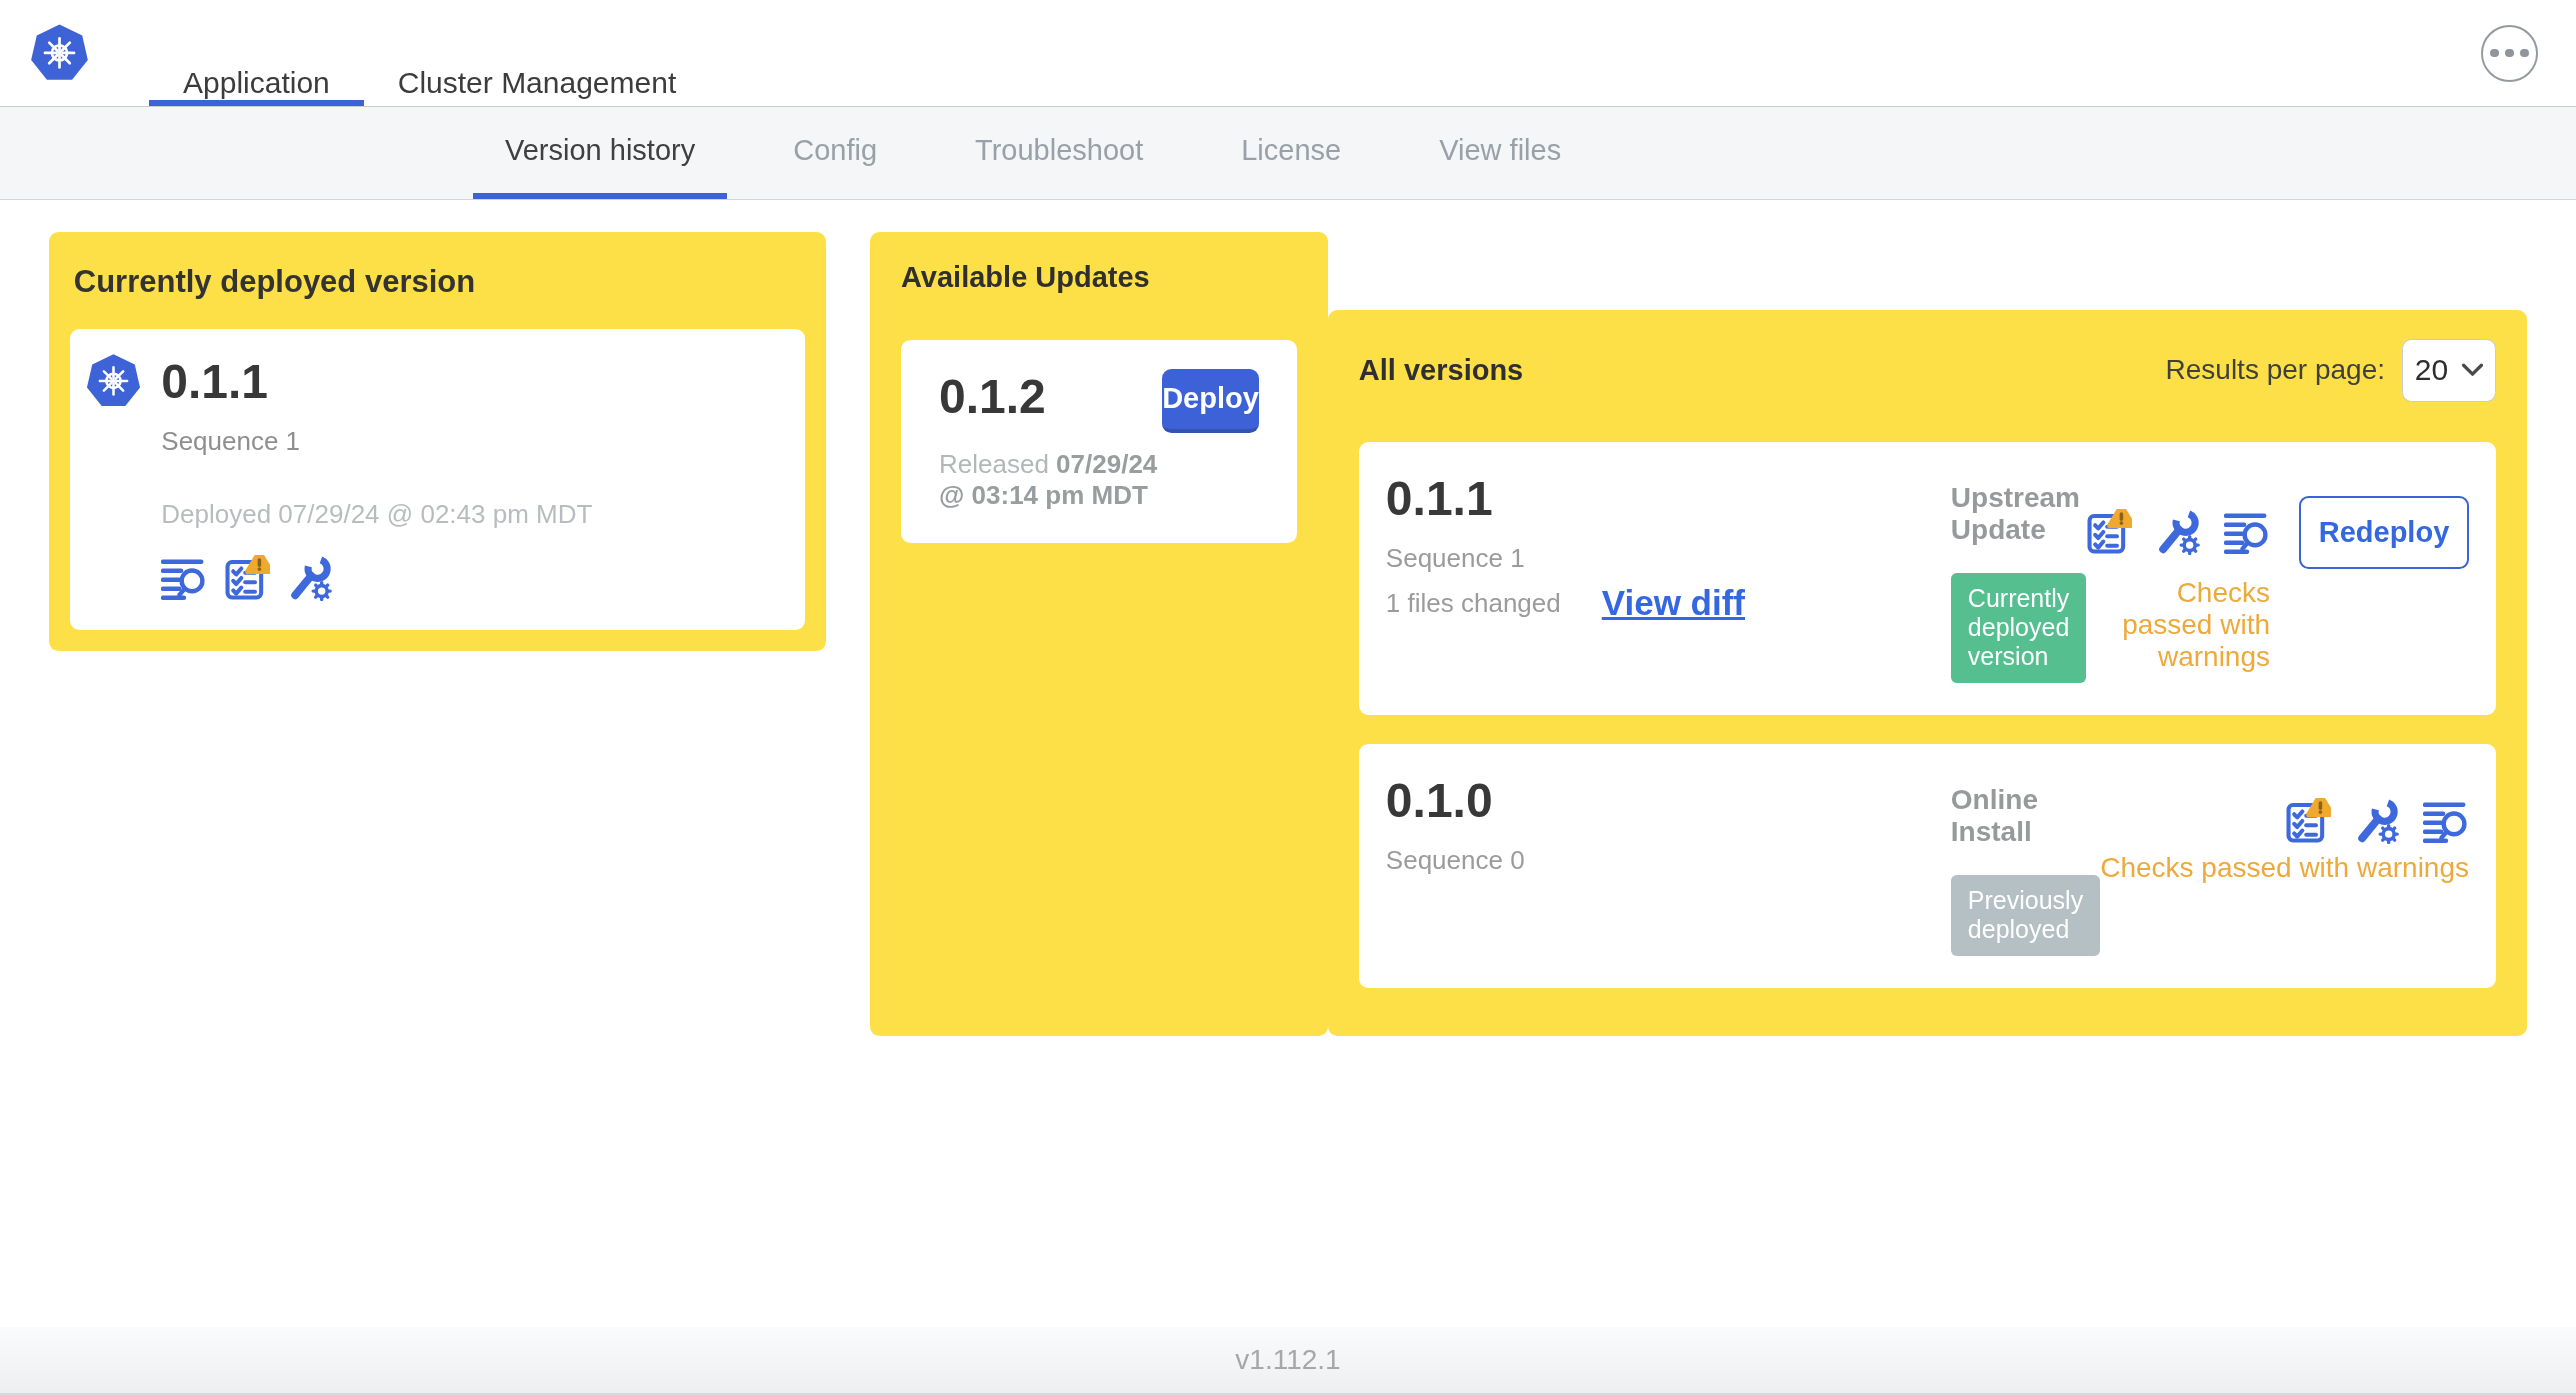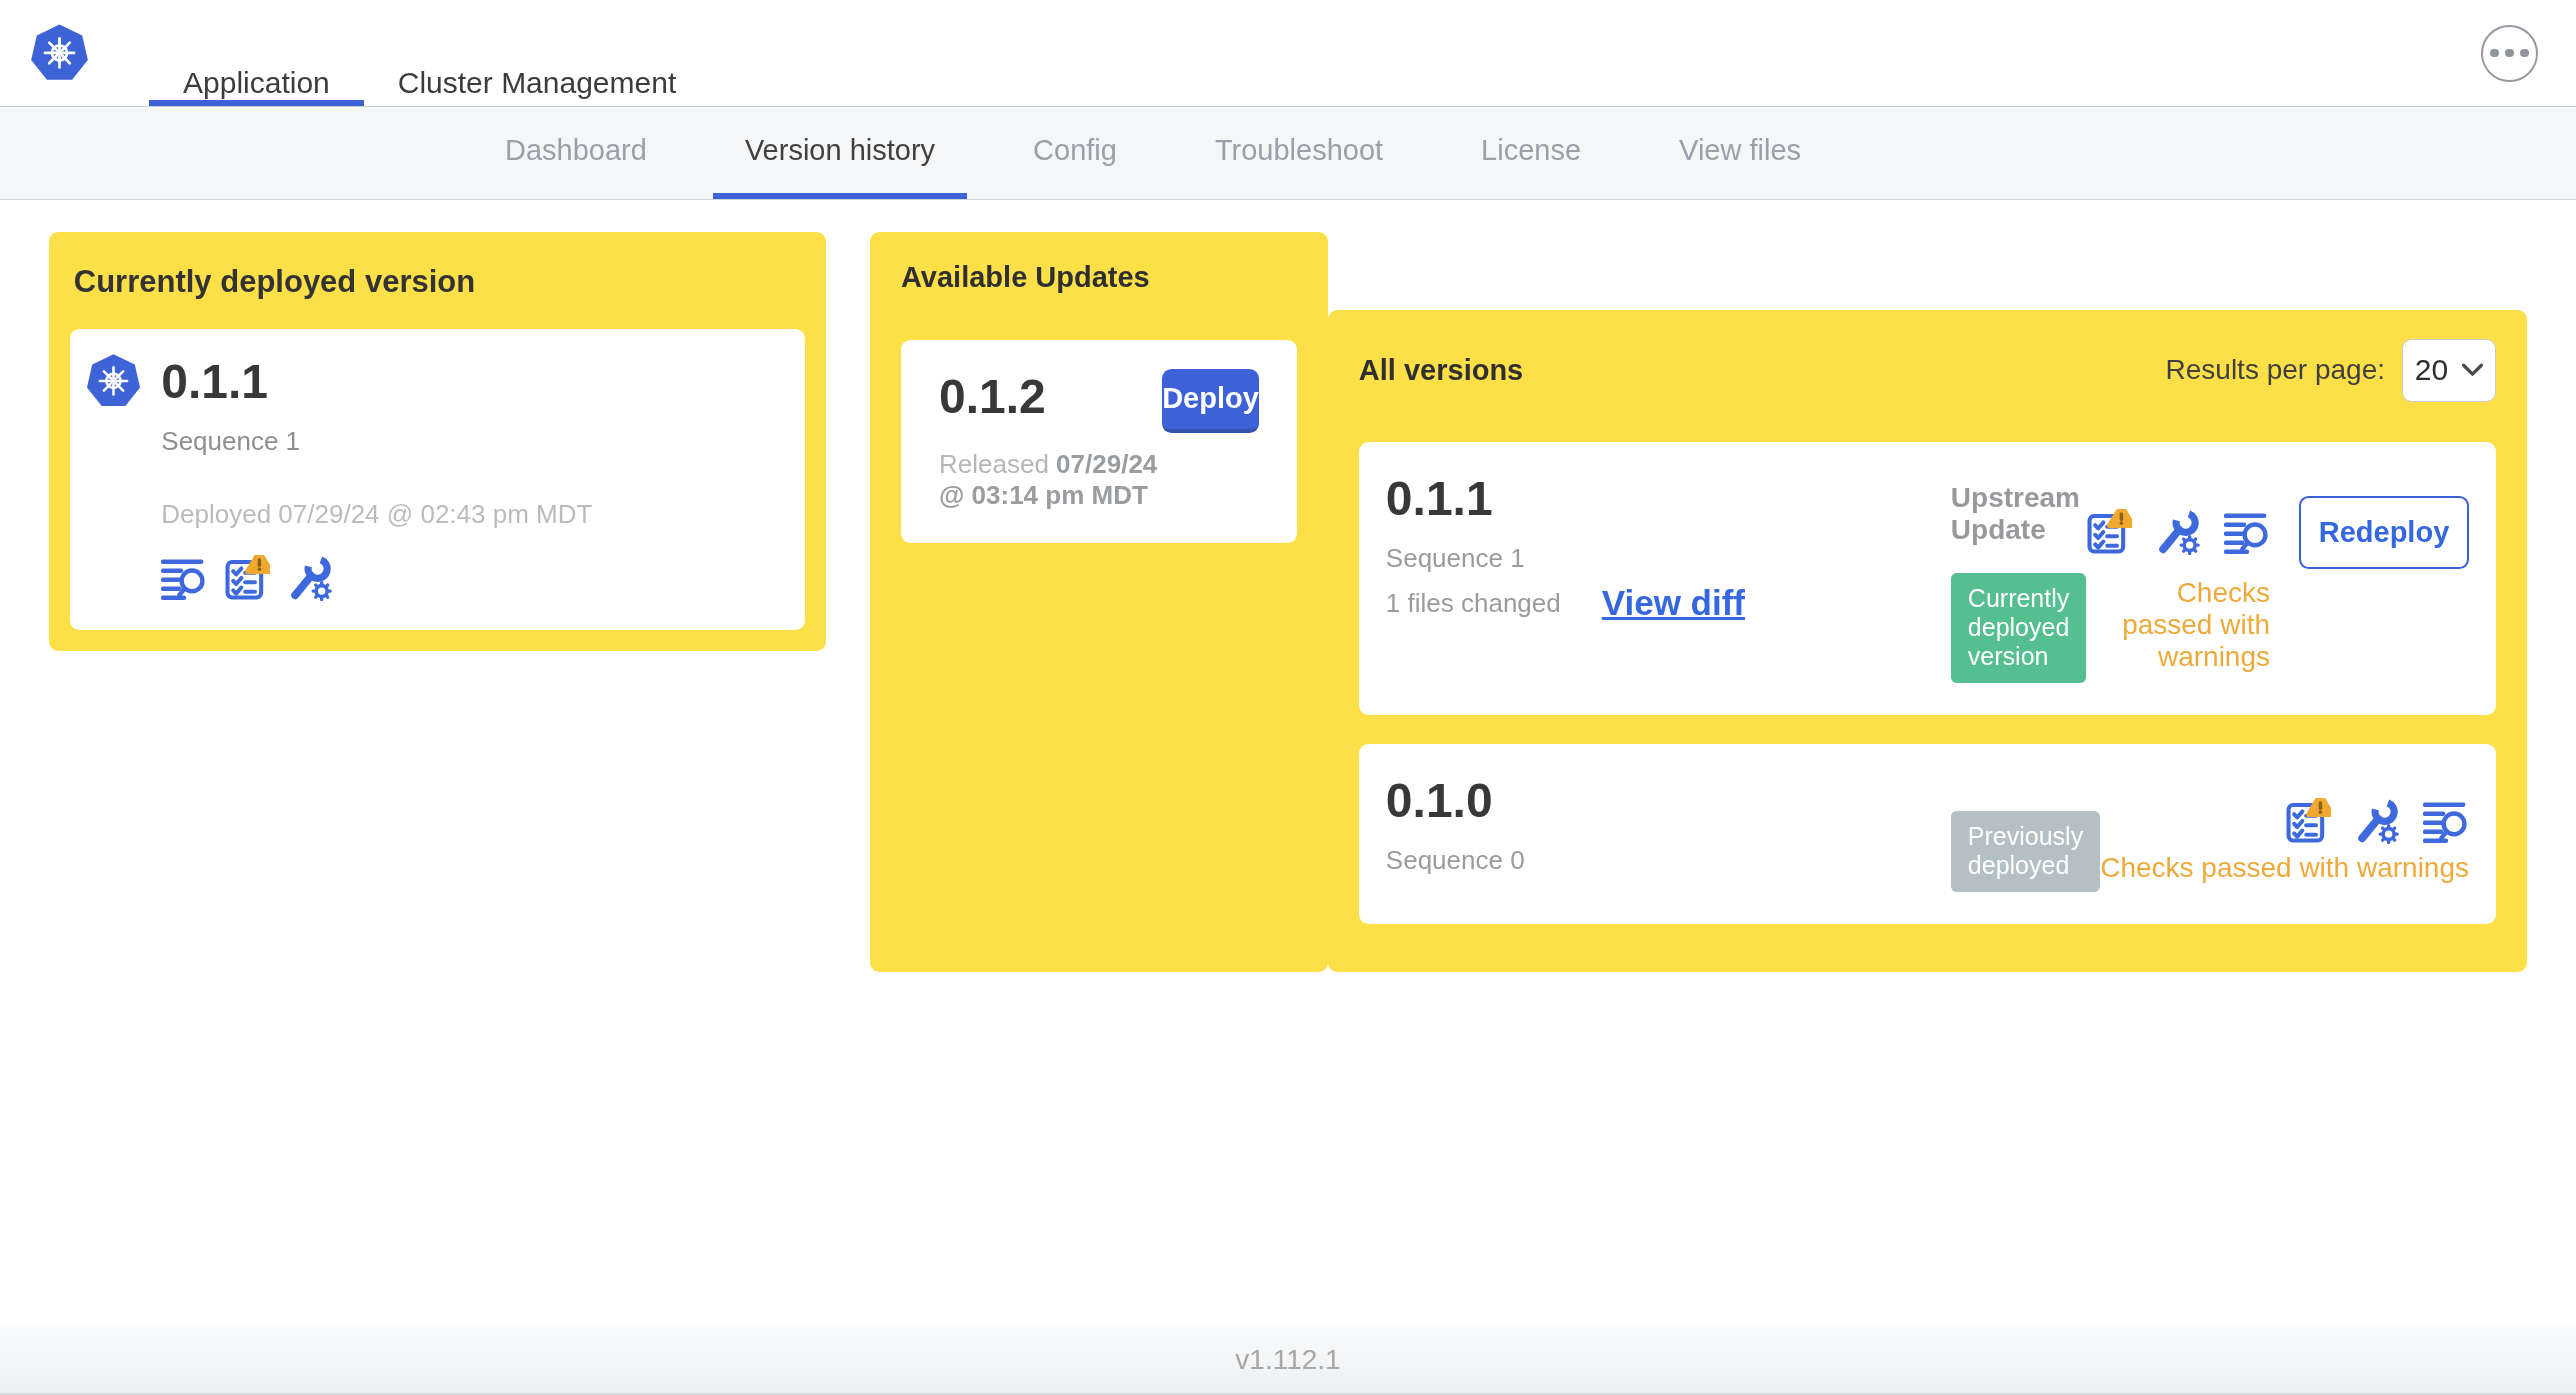--- a/index.html
+++ b/index.html
@@ -173,23 +173,20 @@
       </div>
     </nav>
     <button class="ellipsis-btn">
       <span class="dot"></span>
       <span class="dot"></span>
       <span class="dot"></span>
     </button>
   </header>
 
   <nav class="subnav">
-    <div class="subnav-item">
-        <span>Dashboard</span>
-      </div>
     <div class="subnav-item active">
         <span>Version history</span>
       </div>
     <div class="subnav-item">
         <span>Config</span>
       </div>
     <div class="subnav-item">
         <span>Troubleshoot</span>
       </div>
     <div class="subnav-item">
@@ -287,20 +284,21 @@
             <div class="vr-status under-icons">Checks passed with warnings</div>
           </div>
         </div>
 
         <div class="white-card version-row">
           <div>
             <div class="vr-version">0.1.0</div>
             <div class="vr-seq">Sequence 0</div>
           </div>
           <div class="vr-mid">
+            <div class="vr-source">Online Install</div>
             <div class="badge gray">Previously deployed</div>
           </div>
           <div class="vr-right">
             <div class="vr-actions">
               <svg class="act-icon" viewBox="0 0 48 48" width="46" height="46">
                   <use href="#sym-checklist-warn"></use>
                 </svg>
               <svg class="act-icon" viewBox="0 0 48 48" width="46" height="46">
                   <use href="#sym-wrench"></use>
                 </svg>

